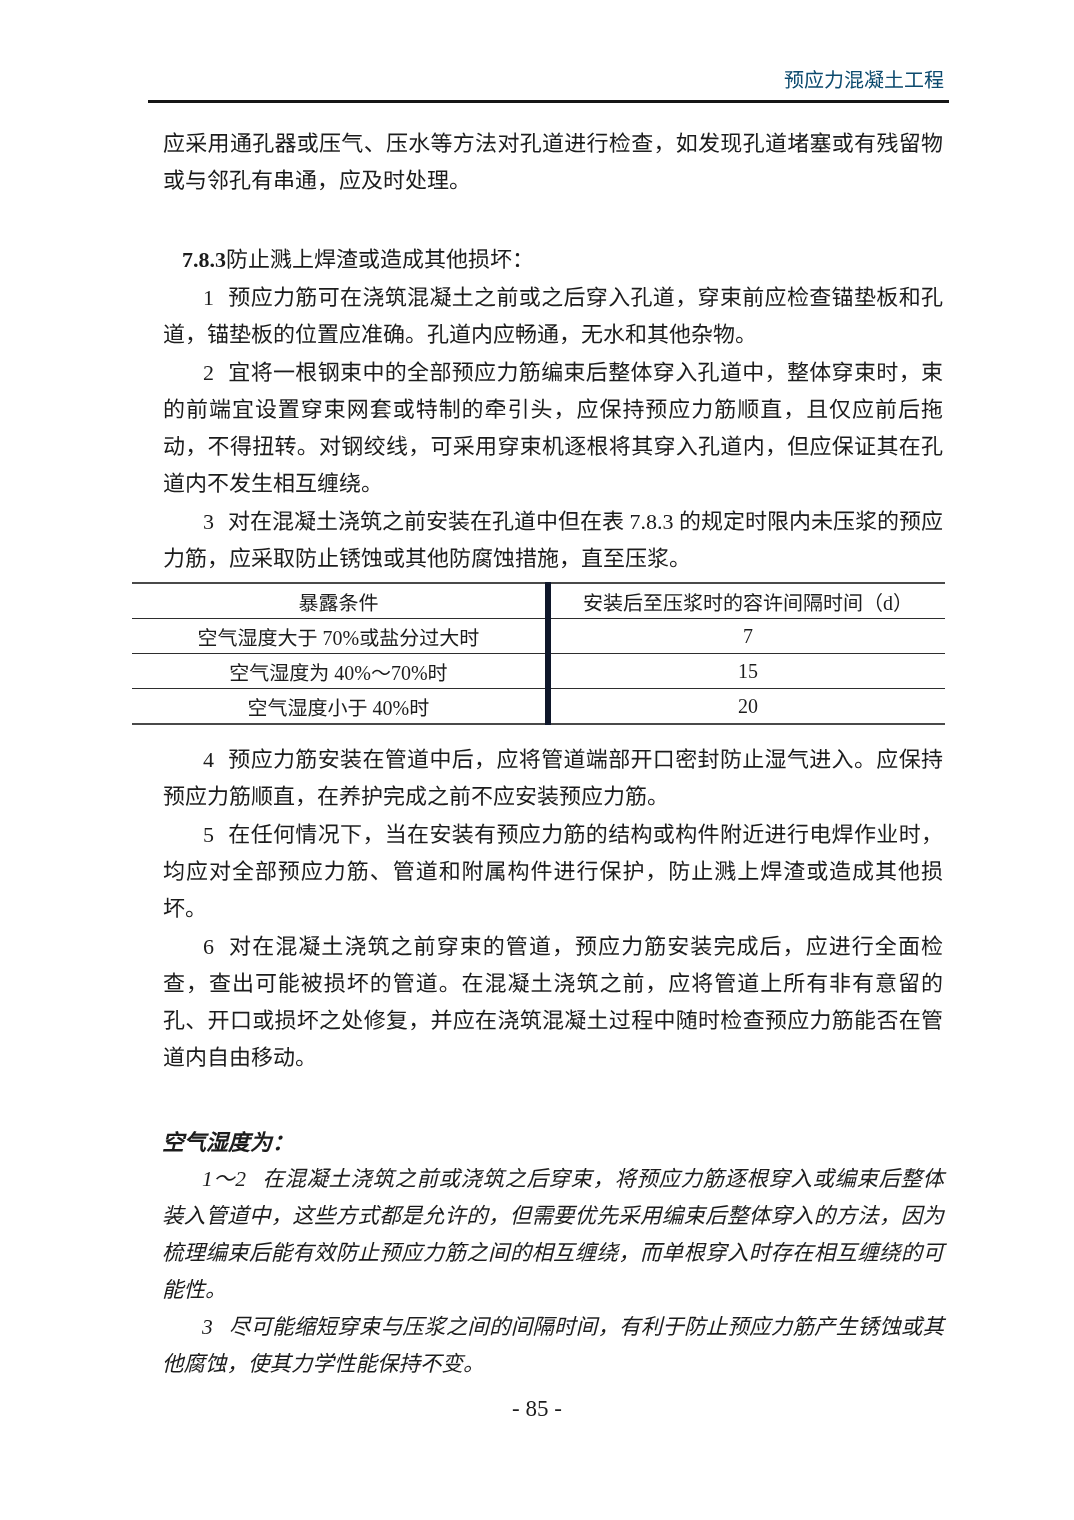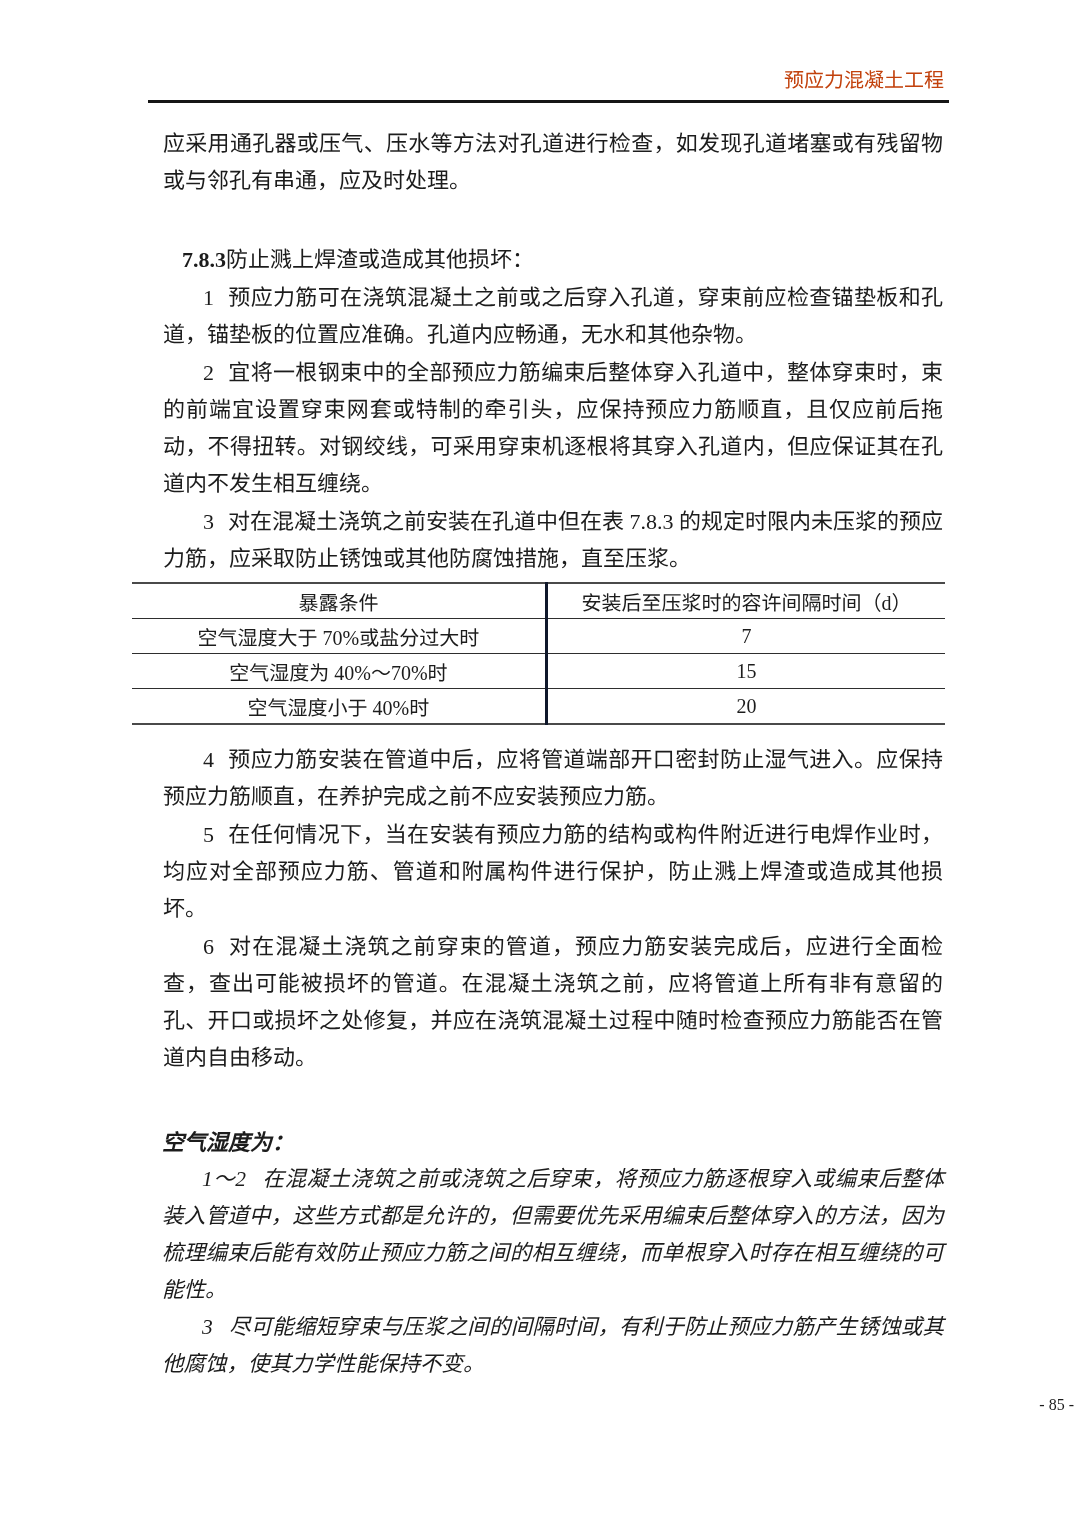--- a/index.html
+++ b/index.html
@@ -6,21 +6,21 @@
   .page {
     position:relative; width:1074px; height:1520px; background:#ffffff;
     overflow:hidden; color:#1c1c1c;
     font-family:"Liberation Serif","DejaVu Serif",serif;
   }
   .content { position:absolute; left:162px; top:0; width:782px; }
 
   .running-header {
     padding-top:65px; text-align:right; line-height:30px;
     font-family:"Liberation Sans","DejaVu Sans",sans-serif;
-    font-size:20px; color:#c2410c;
+    font-size:20px; color:#0c4a6e;
   }
   .head-rule { height:3px; background:#161616; margin:5px -5px 0 -14px; }
 
   .body-para { margin:1px; font-size:22px; line-height:37px; text-align:justify; }
   .intro { margin-top:22px; }
 
   .section-head { margin:42px 0 0 0; font-size:22px; line-height:37px; text-indent:20px; text-align:justify; }
   .sec-num { font-weight:bold; font-family:"Liberation Serif",serif; }
 
   .item { text-indent:40px; }
@@ -34,31 +34,31 @@
   }
   .data-table {
     border-collapse:collapse; table-layout:fixed;
     width:813px; margin:5px 0 0 -30px;
     border-top:2px solid #4a4a4a; border-bottom:2px solid #4a4a4a;
   }
   .data-table td {
     height:34px; text-align:center; vertical-align:middle;
     font-size:20px; padding:0 6px; color:#1c1c1c;
   }
-  .data-table td.c1 { width:49.3%; border-right:3px solid #0f172a; }
+  .data-table td.c1 { width:49.3%; border-right:6px solid #0f172a; }
   .data-table tr:not(:first-child) td { border-top:1.5px solid #2e2e2e; }
 
   .commentary { margin-top:48px; font-style:italic; }
   .commentary-title { margin:0; font-weight:bold; font-size:22px; line-height:37px; }
   .commentary-para { margin:0; font-size:21.5px; line-height:37px; text-indent:40px; text-align:justify; }
   .commentary .num { margin-right:16px; }
 
   .page-number {
     position:absolute; top:1396px; left:0; width:100%;
-    text-align:right; font-size:16px; color:#1c1c1c;
+    text-align:center; font-size:23px; color:#1c1c1c;
   }
 </style>
 </head>
 <body>
 
 <div class="page">
   <div class="content">
 
     <div class="running-header">
       <span>预应力混凝土工程</span>

